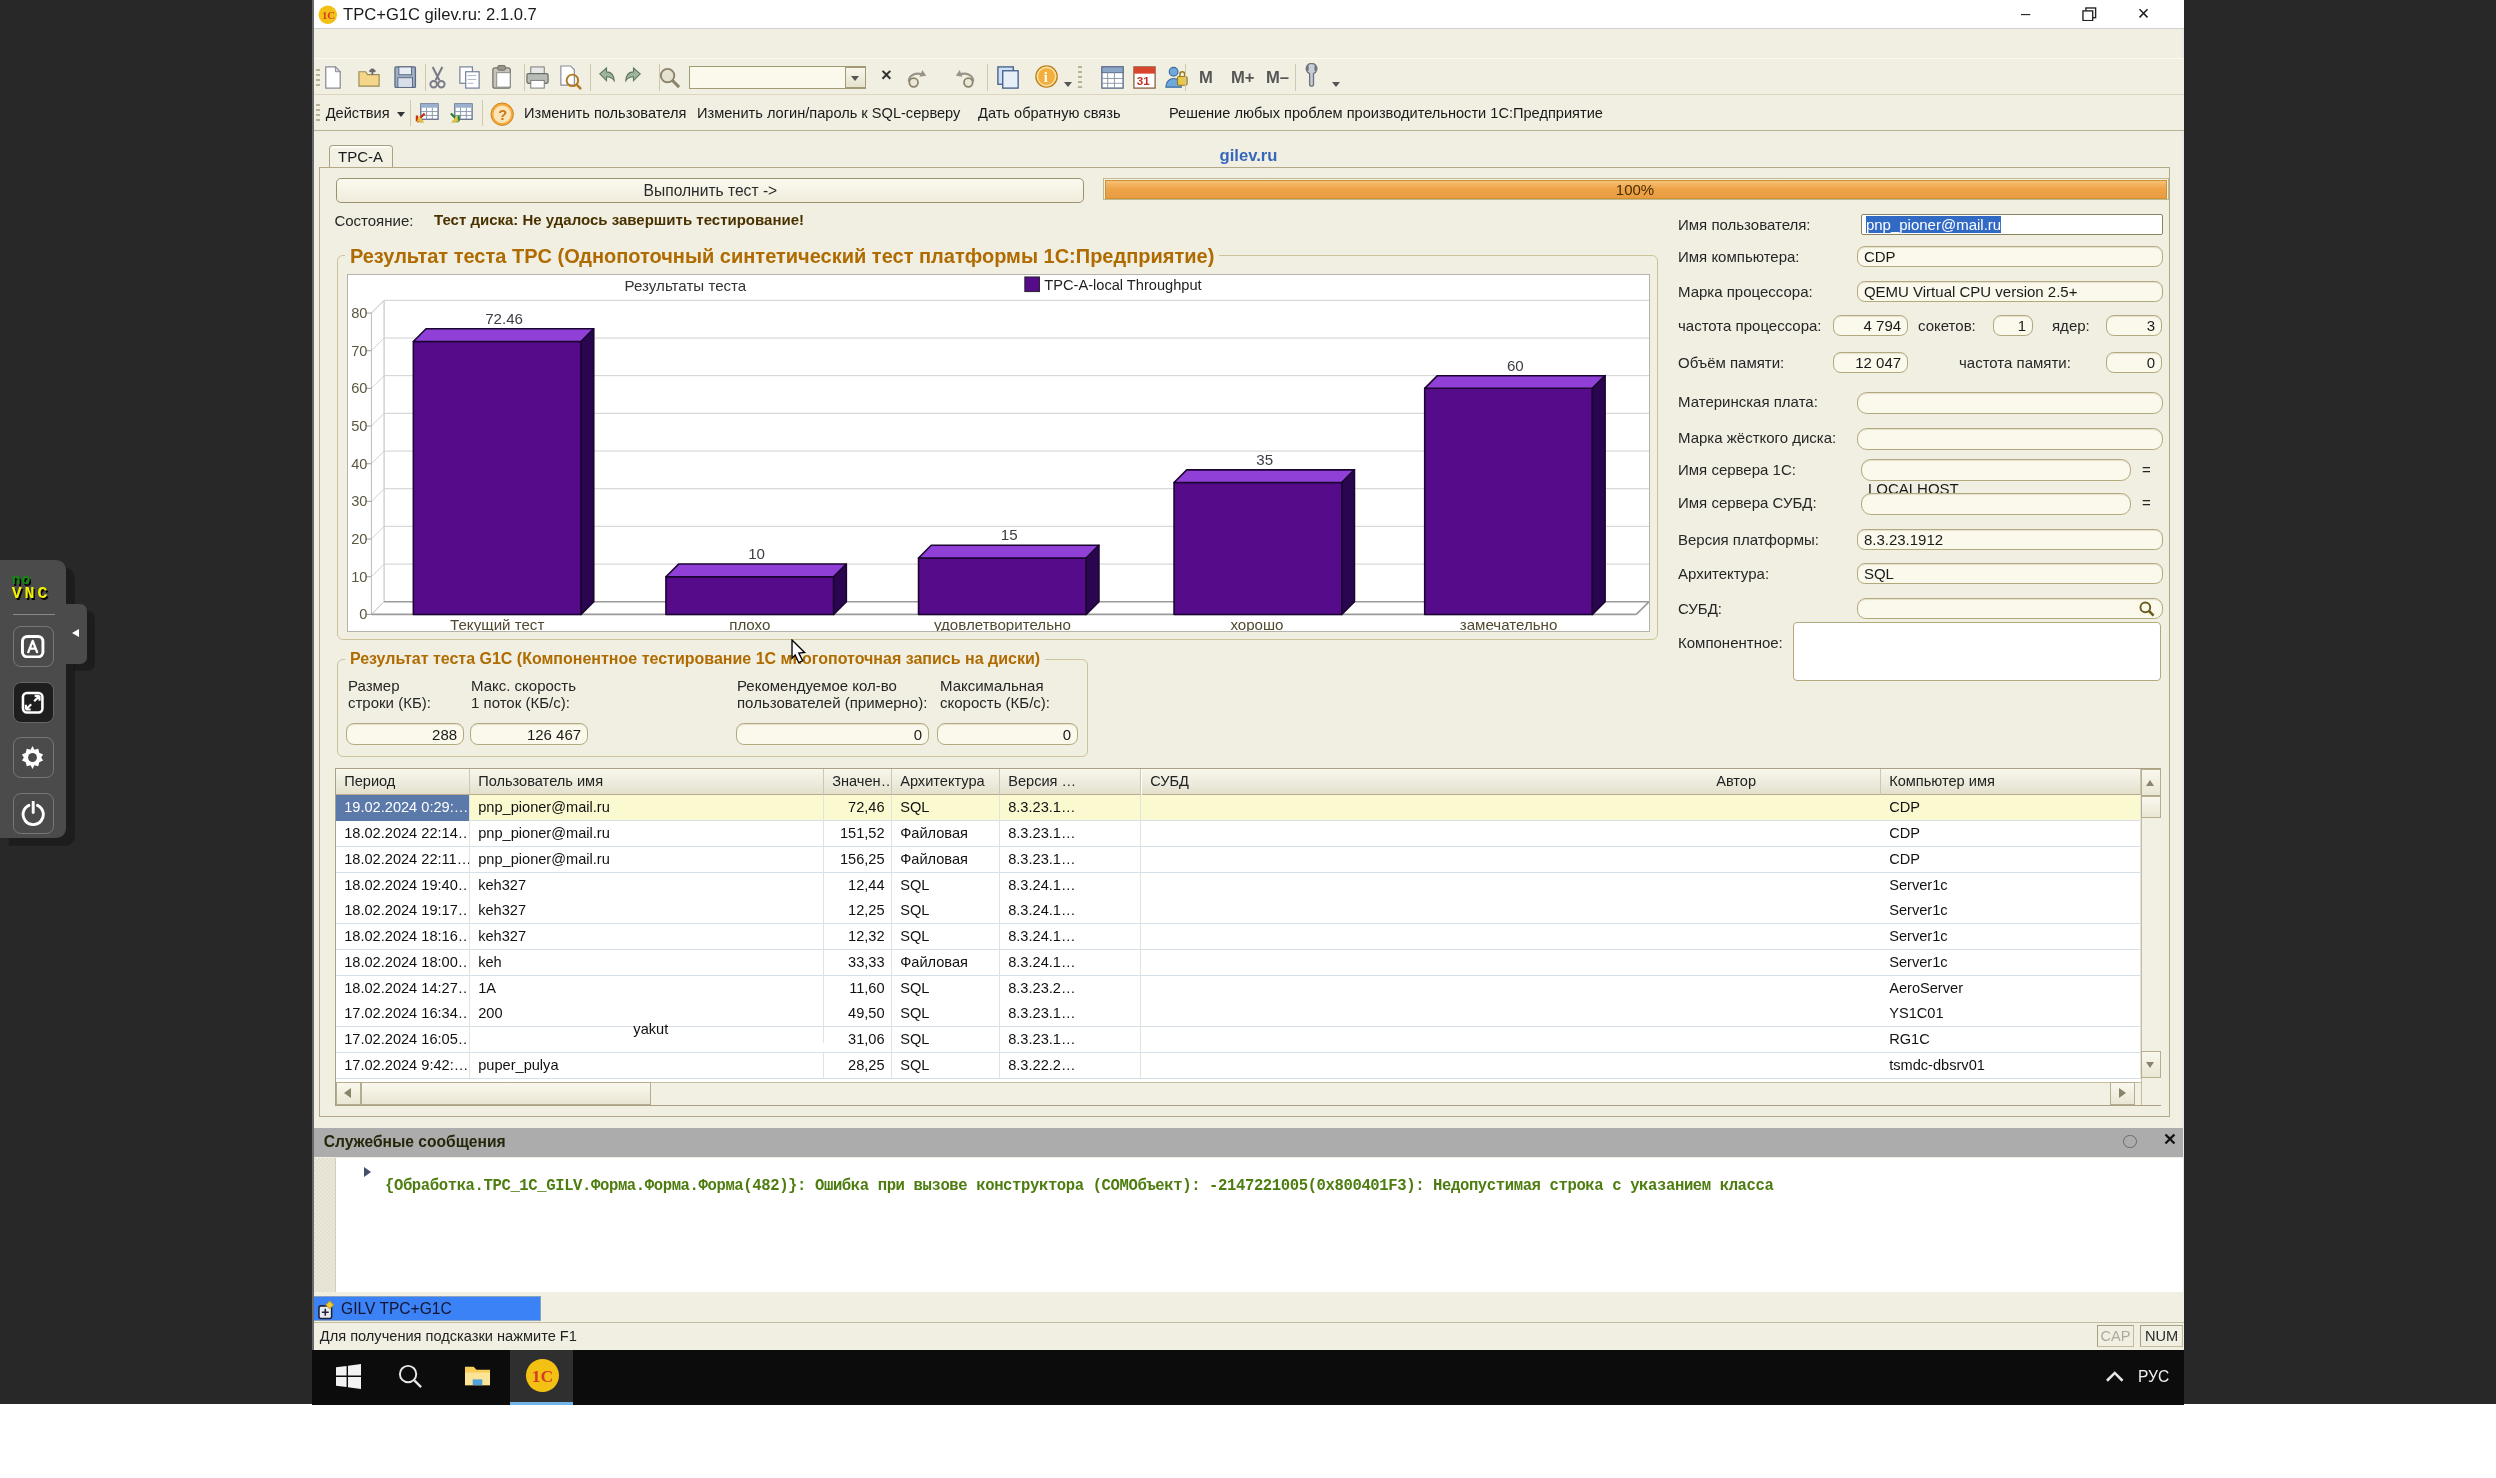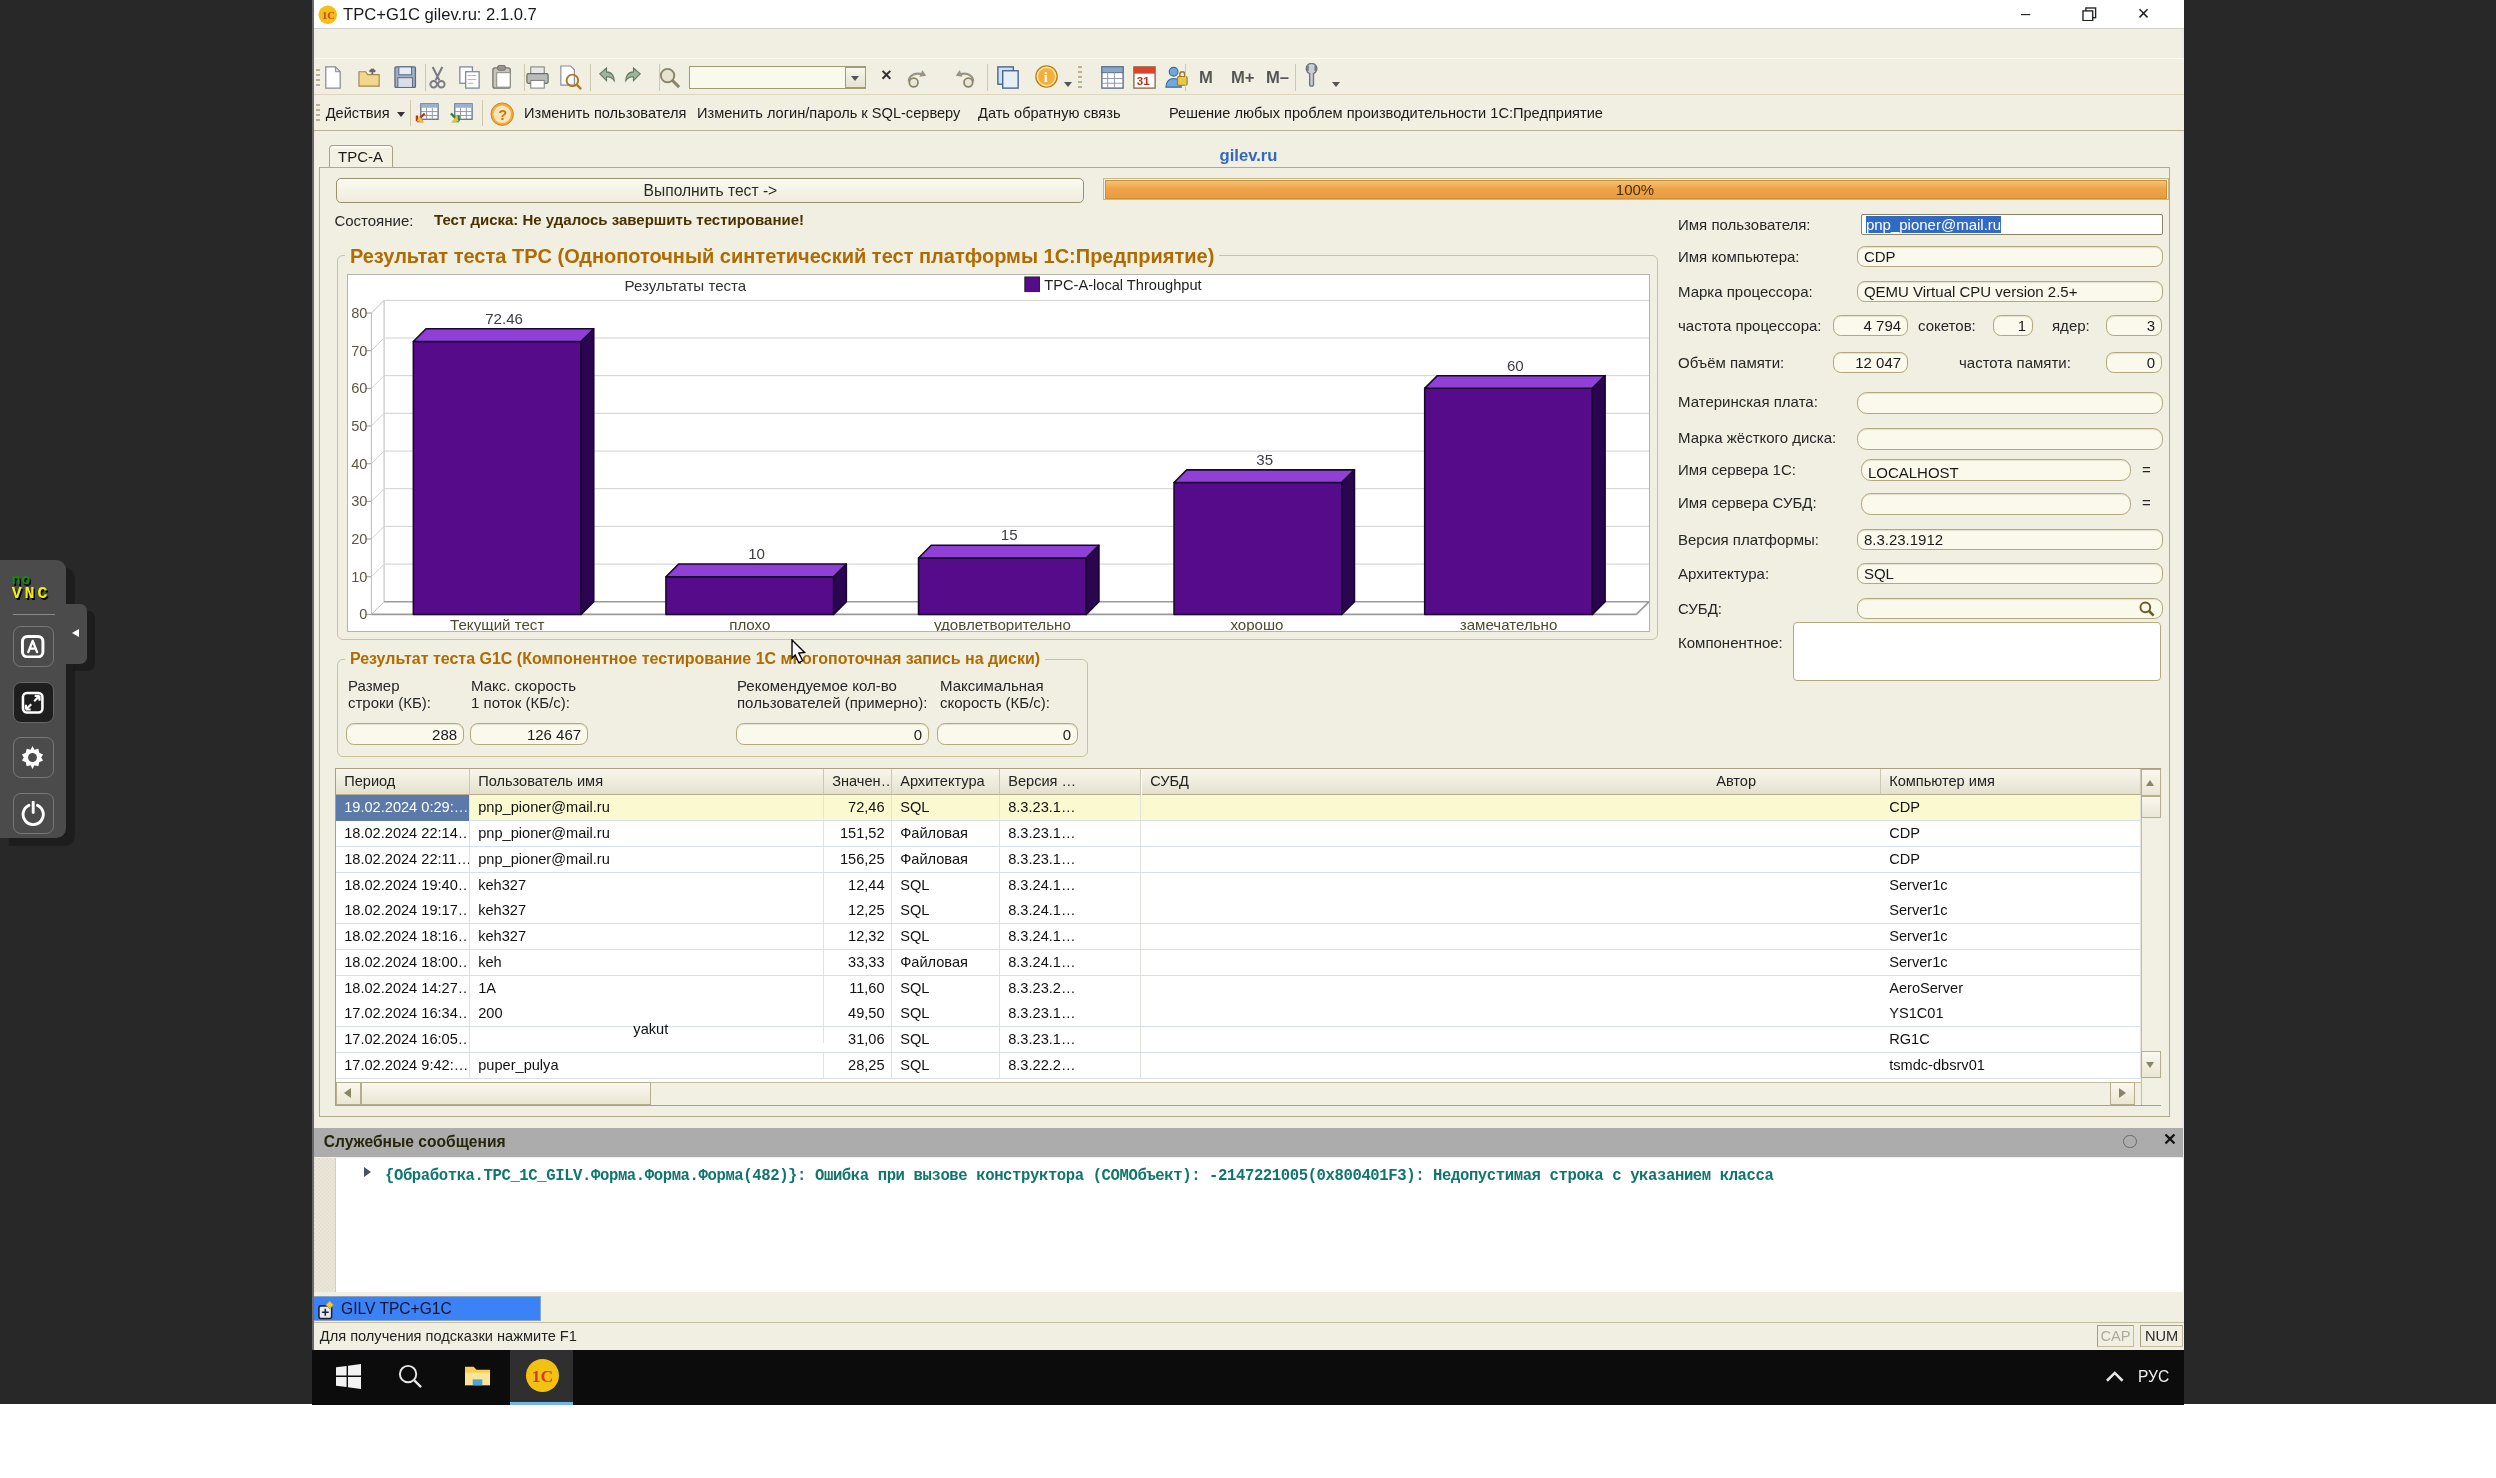--- a/index.html
+++ b/index.html
@@ -32,21 +32,21 @@
 .hcell{position:absolute;top:0;height:26px;background:linear-gradient(#f9f7ec,#eceadb 60%,#e4e0cc);border-right:1px solid #cdc8b4;border-bottom:1px solid #b5ad8e;font-size:14.6px;color:#222;padding:3.9px 0 0 7.8px;}
 .cell{position:absolute;height:26px;font-size:14.6px;color:#111;padding:3.9px 0 0 7.8px;border-right:1px solid #e3e3de;white-space:nowrap;overflow:hidden;}
 .rline{position:absolute;left:0;width:1805px;height:26px;border-bottom:1px solid #d7dfe9;}
 
 .sbtn{position:absolute;background:linear-gradient(#faf8ee,#eae6d4);border:1px solid #b5ad8e;}
 .tri{position:absolute;width:0;height:0;}
 
 #msghdr{position:absolute;left:2px;top:1128px;width:1869px;height:29px;background:#ACACAC;font-size:15.6px;font-weight:bold;color:#26260a;padding:4.9px 0 0 9.8px;}
 #msgbody{position:absolute;left:2px;top:1158px;width:1869px;height:135px;background:#fff;border-bottom:1px solid #c9c2a9;}
 #msggutter{position:absolute;left:0px;top:0px;width:21.5px;height:135px;background:repeating-conic-gradient(#ece9dc 0% 25%, #e2dfcf 0% 50%) 0 0/3.9px 3.9px;border-right:1px solid #d4cfba;}
-#msgtext{position:absolute;left:71px;top:9px;font-family:"Liberation Mono",monospace;font-size:15.6px;font-weight:600;color:#0f766e;letter-spacing:-0.4px;white-space:nowrap;}
+#msgtext{position:absolute;left:71px;top:19px;font-family:"Liberation Mono",monospace;font-size:15.6px;font-weight:600;color:#4d7c0f;letter-spacing:-0.4px;white-space:nowrap;}
 
 #wtabbar{position:absolute;left:0;top:1292px;width:1872px;height:31px;background:#F1EFE2;border-bottom:1px solid #c5bda1;}
 #gilvbtn{position:absolute;left:1px;top:3.9px;width:228px;height:25px;background:#3b82f6;border:1px solid #8aa3c0;font-size:15.6px;color:#14142e;padding:2.9px 0 0 27px;}
 #statusbar{position:absolute;left:0;top:1323px;width:1872px;height:26px;background:#F1EFE2;font-size:14.6px;color:#222;}
 .keycell{position:absolute;top:2px;height:22.4px;border:1px solid #c3bb9d;border-top-color:#a89f7e;border-left-color:#a89f7e;font-size:14.6px;text-align:center;padding-top:2px;}
 
 #taskbar{position:absolute;left:0;top:1350px;width:1872px;height:55px;background:#0c0c0c;}
 </style></head>
 <body>
 <div id="vnc">
@@ -307,21 +307,21 @@
     <div class="inp num" style="left:1794px;top:315px;width:56px;height:20.5px;padding-top:1px;">3</div>
     <div class="lbl" style="left:1366px;top:354px;">Объём памяти:</div>
     <div class="inp num" style="left:1521px;top:352px;width:75px;height:20.5px;padding-top:1px;">12 047</div>
     <div class="lbl" style="left:1647px;top:354px;">частота памяти:</div>
     <div class="inp num" style="left:1794px;top:352px;width:56px;height:20.5px;padding-top:1px;">0</div>
     <div class="lbl" style="left:1366px;top:393px;">Материнская плата:</div>
     <div class="inp" style="left:1545px;top:392px;width:306px;height:21.5px;border-radius:9.8px;"></div>
     <div class="lbl" style="left:1366px;top:429px;">Марка жёсткого диска:</div>
     <div class="inp" style="left:1545px;top:428px;width:306px;height:21.5px;border-radius:9.8px;"></div>
     <div class="lbl" style="left:1366px;top:461px;">Имя сервера 1С:</div>
-    <div class="inp" style="left:1549px;top:459px;width:270px;height:21.5px;border-radius:9.8px;padding-top:4px;">LOCALHOST</div>
+    <div class="inp" style="left:1549px;top:459px;width:270px;height:21.5px;border-radius:9.8px;padding-top:20px;">LOCALHOST</div>
     <div class="lbl" style="left:1830px;top:461px;">=</div>
     <div class="lbl" style="left:1366px;top:494px;">Имя сервера СУБД:</div>
     <div class="inp" style="left:1549px;top:493px;width:270px;height:21.5px;border-radius:9.8px;"></div>
     <div class="lbl" style="left:1830px;top:494px;">=</div>
     <div class="lbl" style="left:1366px;top:531px;">Версия платформы:</div>
     <div class="inp" style="left:1545px;top:529px;width:306px;height:20.5px;padding-top:1px;">8.3.23.1912</div>
     <div class="lbl" style="left:1366px;top:565px;">Архитектура:</div>
     <div class="inp" style="left:1545px;top:563px;width:306px;height:20.5px;padding-top:1px;">SQL</div>
     <div class="lbl" style="left:1366px;top:600px;">СУБД:</div>
     <div class="inp" style="left:1545px;top:598px;width:306px;height:20.5px;border-radius:8.8px;"></div>

